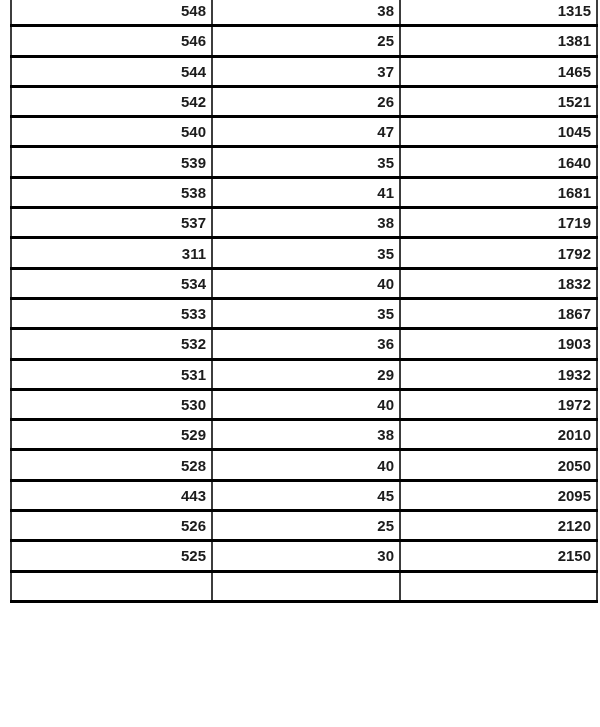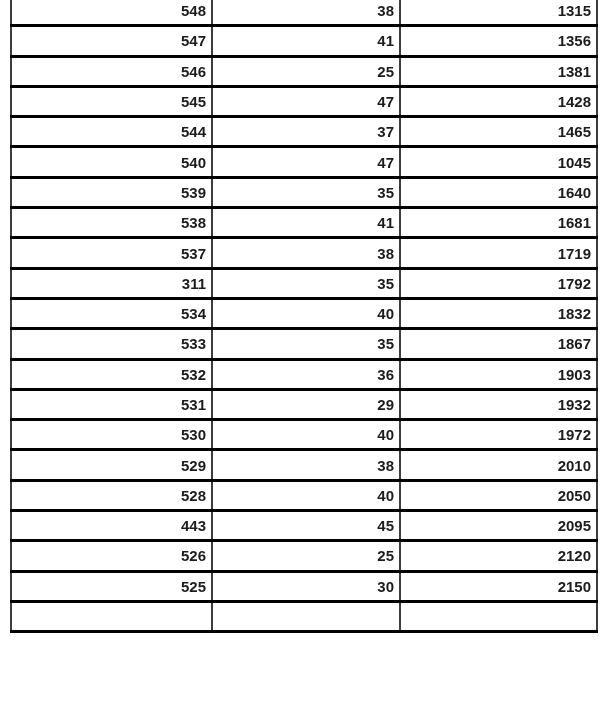--- a/index.html
+++ b/index.html
@@ -55,38 +55,33 @@
       <col class="c2">
       <col class="c3">
     </colgroup>
     <tbody>
         <tr>
           <td>548</td>
           <td>38</td>
           <td>1315</td>
         </tr>
         <tr>
-          <td>547</td>
-          <td>41</td>
-          <td>1356</td>
-        </tr>
-        <tr>
           <td>546</td>
           <td>25</td>
           <td>1381</td>
         </tr>
         <tr>
-          <td>545</td>
-          <td>47</td>
-          <td>1428</td>
-        </tr>
-        <tr>
           <td>544</td>
           <td>37</td>
           <td>1465</td>
+        </tr>
+        <tr>
+          <td>542</td>
+          <td>26</td>
+          <td>1521</td>
         </tr>
         <tr>
           <td>540</td>
           <td>47</td>
           <td>1045</td>
         </tr>
         <tr>
           <td>539</td>
           <td>35</td>
           <td>1640</td>

